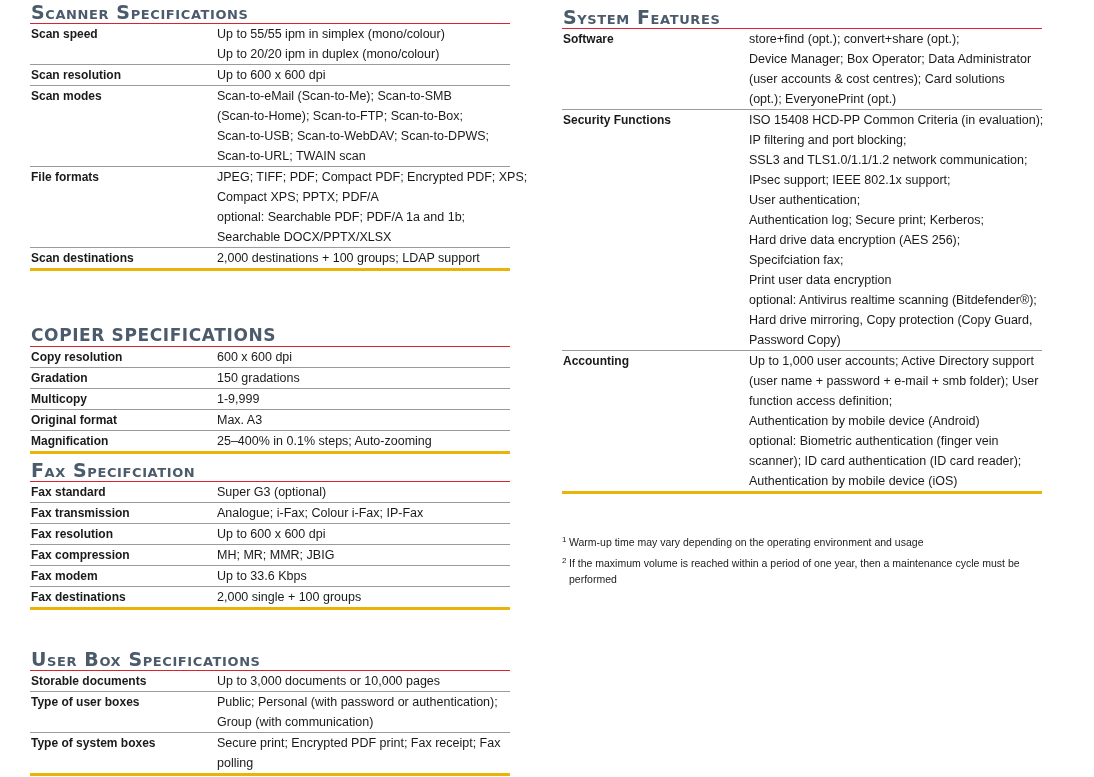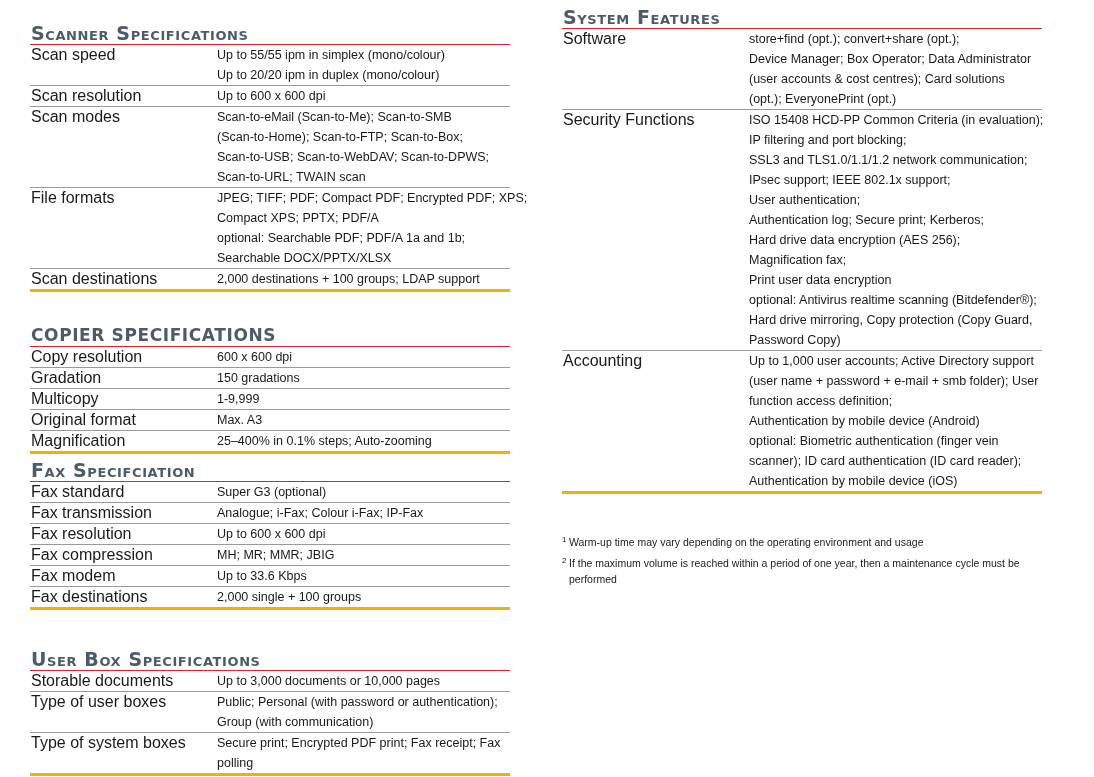--- a/index.html
+++ b/index.html
@@ -9,33 +9,33 @@
     .col-left { left:30px; width:480px; }
     .col-right { left:562px; width:480px; }
     .section { position:absolute; left:0; width:480px; }
     .sec-title { font-family:"DejaVu Sans", sans-serif; font-variant:small-caps;
                  font-size:19px; letter-spacing:0.6px; color:#4b5b6b;
                  height:22px; line-height:22px; margin:0;
                  border-bottom:1.5px solid #d9232e; padding-left:1px; }
     .sec-title.caps { font-variant:normal; text-transform:uppercase; font-size:17px; }
     .row { display:flex; border-bottom:1px solid #9a9a9a; }
     .row:last-child { border-bottom:3px solid #eab308; }
-    .lbl { width:186px; flex:none; font-weight:normal; font-size:16px; line-height:20px;
+    .lbl { width:186px; flex:none; font-weight:bold; font-size:12px; line-height:20px;
            padding-left:1px; color:#1a1a1a; }
     .val { flex:1; font-size:12.5px; line-height:20px; color:#1a1a1a; }
     .val div { white-space:nowrap; }
     .footnotes { position:absolute; left:0; top:534px; width:480px; font-size:10.5px; color:#222; }
     .fn { display:flex; line-height:16px; margin-bottom:5px; }
     .fn sup { font-size:8px; width:7px; flex:none; line-height:12px; }
   </style>
 </head>
 <body>
 
 <div class="col col-left">
-  <div class="section" style="top:22px">
+  <div class="section" style="top:1px">
       <h2 class="sec-title">Scanner Specifications</h2>
       <div>
         <div class="row">
           <div class="lbl">Scan speed</div>
           <div class="val">
             <div>Up to 55/55 ipm in simplex (mono/colour)</div>
             <div>Up to 20/20 ipm in duplex (mono/colour)</div>
           </div>
         </div>
         <div class="row">
@@ -189,21 +189,21 @@
         <div class="row">
           <div class="lbl">Security Functions</div>
           <div class="val">
             <div>ISO 15408 HCD-PP Common Criteria (in evaluation);</div>
             <div>IP filtering and port blocking;</div>
             <div>SSL3 and TLS1.0/1.1/1.2 network communication;</div>
             <div>IPsec support; IEEE 802.1x support;</div>
             <div>User authentication;</div>
             <div>Authentication log; Secure print; Kerberos;</div>
             <div>Hard drive data encryption (AES 256);</div>
-            <div>Magnification fax;</div>
+            <div>Specifciation fax;</div>
             <div>Print user data encryption</div>
             <div>optional: Antivirus realtime scanning (Bitdefender®);</div>
             <div>Hard drive mirroring, Copy protection (Copy Guard,</div>
             <div>Password Copy)</div>
           </div>
         </div>
         <div class="row">
           <div class="lbl">Accounting</div>
           <div class="val">
             <div>Up to 1,000 user accounts; Active Directory support</div>

